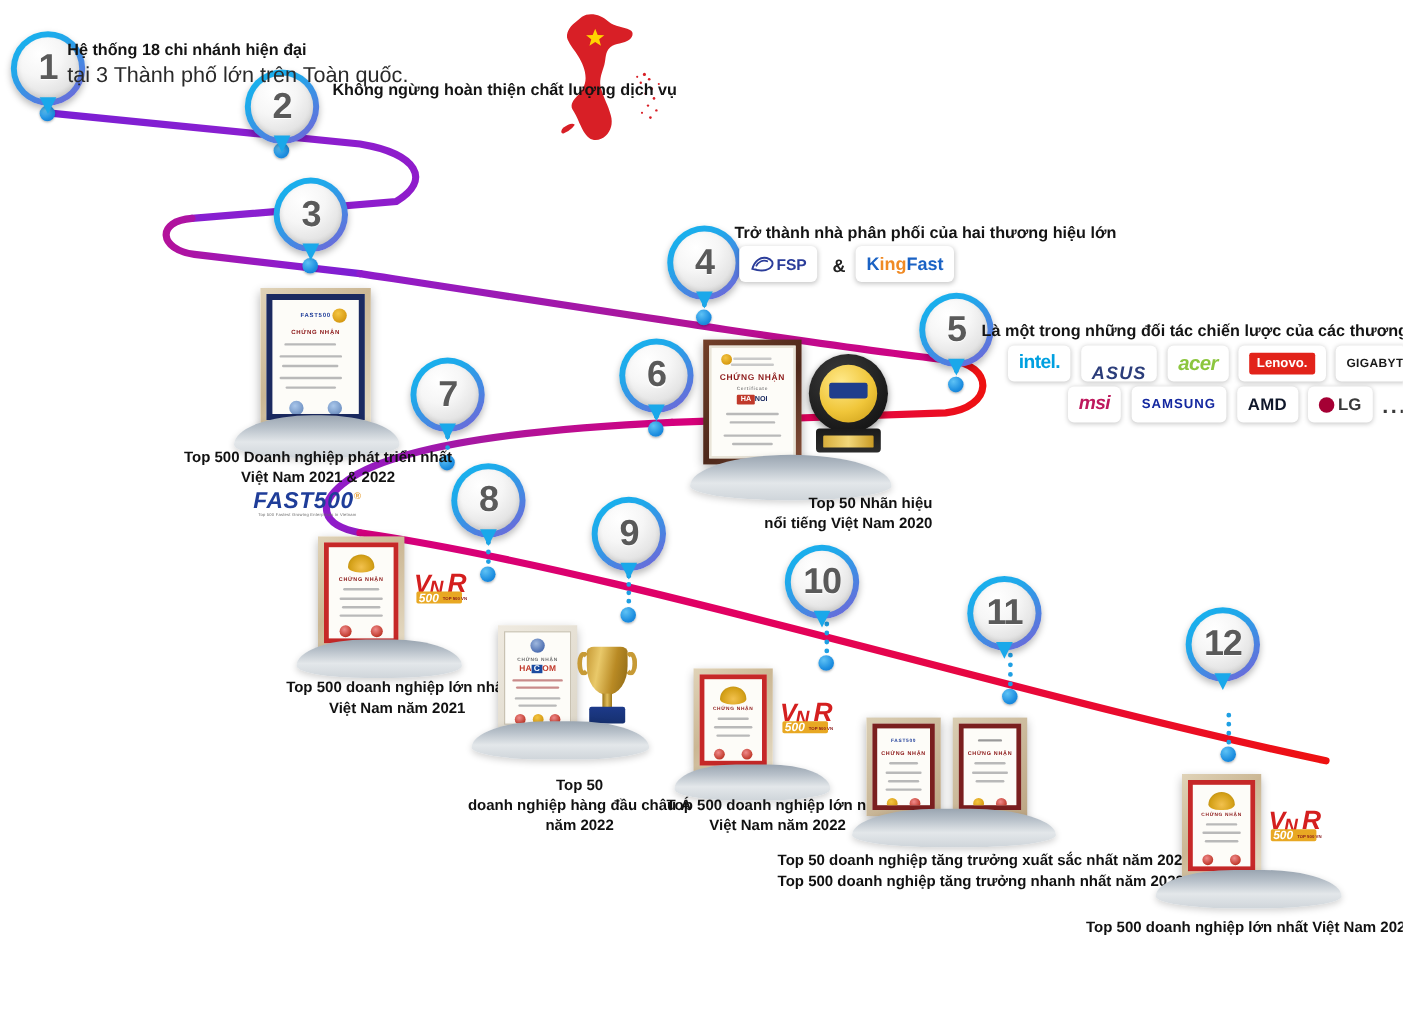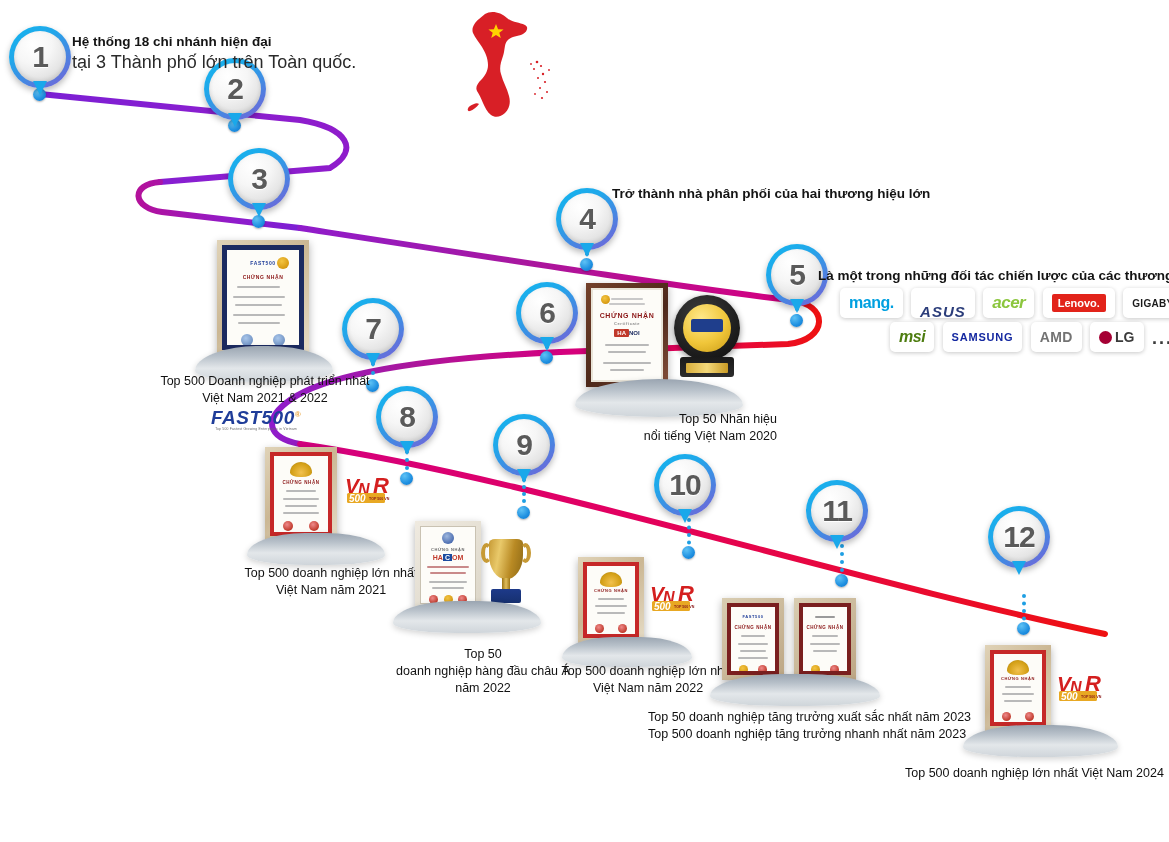--- a/index.html
+++ b/index.html
@@ -89,21 +89,21 @@
     font-size: 18px;
     color: #2a2a2a;
     white-space: nowrap;
     line-height: 1.3;
   }
 
   
   .caption {
     position: absolute;
     text-align: center;
-    font-weight: normal;
+    font-weight: bold;
     font-size: 12.5px;
     line-height: 1.35;
     color: #111111;
     white-space: nowrap;
   }
 
   
   .award { position: absolute; }
   .podium {
     position: absolute;
@@ -240,23 +240,23 @@
     padding: 0 9px;
     margin: 0 4px 6px 0;
     vertical-align: middle;
   }
   .logo-row { position: absolute; white-space: nowrap; }
   .lg-intel { color:#00a0e0; font-size:16px; font-weight:bold; letter-spacing:-0.5px; font-family:"Liberation Sans",sans-serif; }
   .lg-asus { color:#2b3d7a; font-size:15px; font-weight:bold; font-style:italic; letter-spacing:1px;margin-top:16px; }
   .lg-acer { color:#8cc63e; font-size:17px; font-weight:bold; font-style:italic; letter-spacing:-0.5px; }
   .lg-lenovo { background:#e2231a; color:#ffffff; font-size:11px; font-weight:bold; padding:3px 6px; border-radius:2px; }
   .lg-gigabyte { color:#1a1a1a; font-size:10px; font-weight:bold; letter-spacing:0.3px; }
-  .lg-msi { color:#4d7c0f; font-size:16px; font-weight:bold; font-style:italic; letter-spacing:-0.5px; }
+  .lg-msi { color:#be185d; font-size:16px; font-weight:bold; font-style:italic; letter-spacing:-0.5px; }
   .lg-samsung { color:#1428a0; font-size:11px; font-weight:bold; letter-spacing:0.8px; }
-  .lg-amd { color:#737373; font-size:14px; font-weight:bold; letter-spacing:0.3px; }
+  .lg-amd { color:#0f172a; font-size:14px; font-weight:bold; letter-spacing:0.3px; }
   .lg-lg { color:#3a3a3a; font-size:14px; font-weight:bold; }
   .lg-lg .lgdot {
     display:inline-block; width:13px; height:13px; border-radius:50%;
     background:#a50034; margin-right:3px; vertical-align:-2px;
   }
   .lg-ellipsis { font-size:18px; font-weight:bold; color:#3a3a3a; letter-spacing:2px; }
   .lg-fsp { color:#2b3d9a; font-size:13px; font-weight:bold; }
   .lg-kingfast-k { color:#1a62c4; font-size:15px; font-weight:bold; }
   .lg-kingfast-ing { color:#f08a24; font-size:15px; font-weight:bold; }
   .lg-kingfast-fast { color:#1a62c4; font-size:15px; font-weight:bold; }
@@ -461,39 +461,53 @@
   <div class="leader" style="left:1022px; top:594px; height:34px;"></div>
   <div class="leader-dot" style="left:1017px; top:622px;"></div>
   <div class="pin" style="left:988px; top:506px;">
     <div class="ring"></div>
     <div class="inner">
       <span class="num">12</span>
     </div>
     <div class="tail"></div>
   </div>
 
-  <div class="note" style="left:72px; top:34px;">
+  <div class="note" style="left:56px; top:34px;">
     <div class="t1">Hệ thống 18 chi nhánh hiện đại</div>
     <div class="t2">tại 3 Thành phố lớn trên Toàn quốc.</div>
   </div>
 
   <div class="note" style="left:277px; top:67px;">
+    <div class="t1">Không ngừng hoàn thiện chất lượng dịch vụ</div>
   </div>
 
 
   <div class="note" style="left:612px; top:186px;">
     <div class="t1">Trở thành nhà phân phối của hai thương hiệu lớn</div>
   </div>
+  <div class="logo-row" style="left:616px; top:205px;">
+    <span class="logo-chip">
+      <svg width="22" height="15" viewBox="0 0 22 15">
+        <path d="M2,11 C4,4 9,1 14,2 C18,3 20,6 18,9 C16,12 11,13 6,12 Z" fill="none" stroke="#2b3d9a" stroke-width="1.6"></path>
+        <path d="M5,9 C7,5 11,3 15,5" fill="none" stroke="#2b3d9a" stroke-width="1.4"></path>
+      </svg>
+      <span class="lg-fsp">FSP</span>
+    </span>
+    <span class="amp">&amp;</span>
+    <span class="logo-chip">
+      <span class="lg-kingfast-k">K<span class="lg-kingfast-ing">ing</span><span class="lg-kingfast-fast">Fast</span></span>
+    </span>
+  </div>
 
   <div class="note" style="left:818px; top:268px;">
     <div class="t1">Là một trong những đối tác chiến lược của các thương hiệu lớn</div>
   </div>
   <div class="logo-row" style="left:840px; top:288px;">
     <span class="logo-chip">
-      <span class="lg-intel">mang.</span>
+      <span class="lg-intel">intel.</span>
     </span>
     <span class="logo-chip">
       <span class="lg-asus">ASUS</span>
     </span>
     <span class="logo-chip">
       <span class="lg-acer">acer</span>
     </span>
     <span class="logo-chip">
       <span class="lg-lenovo">Lenovo.</span>
     </span>

